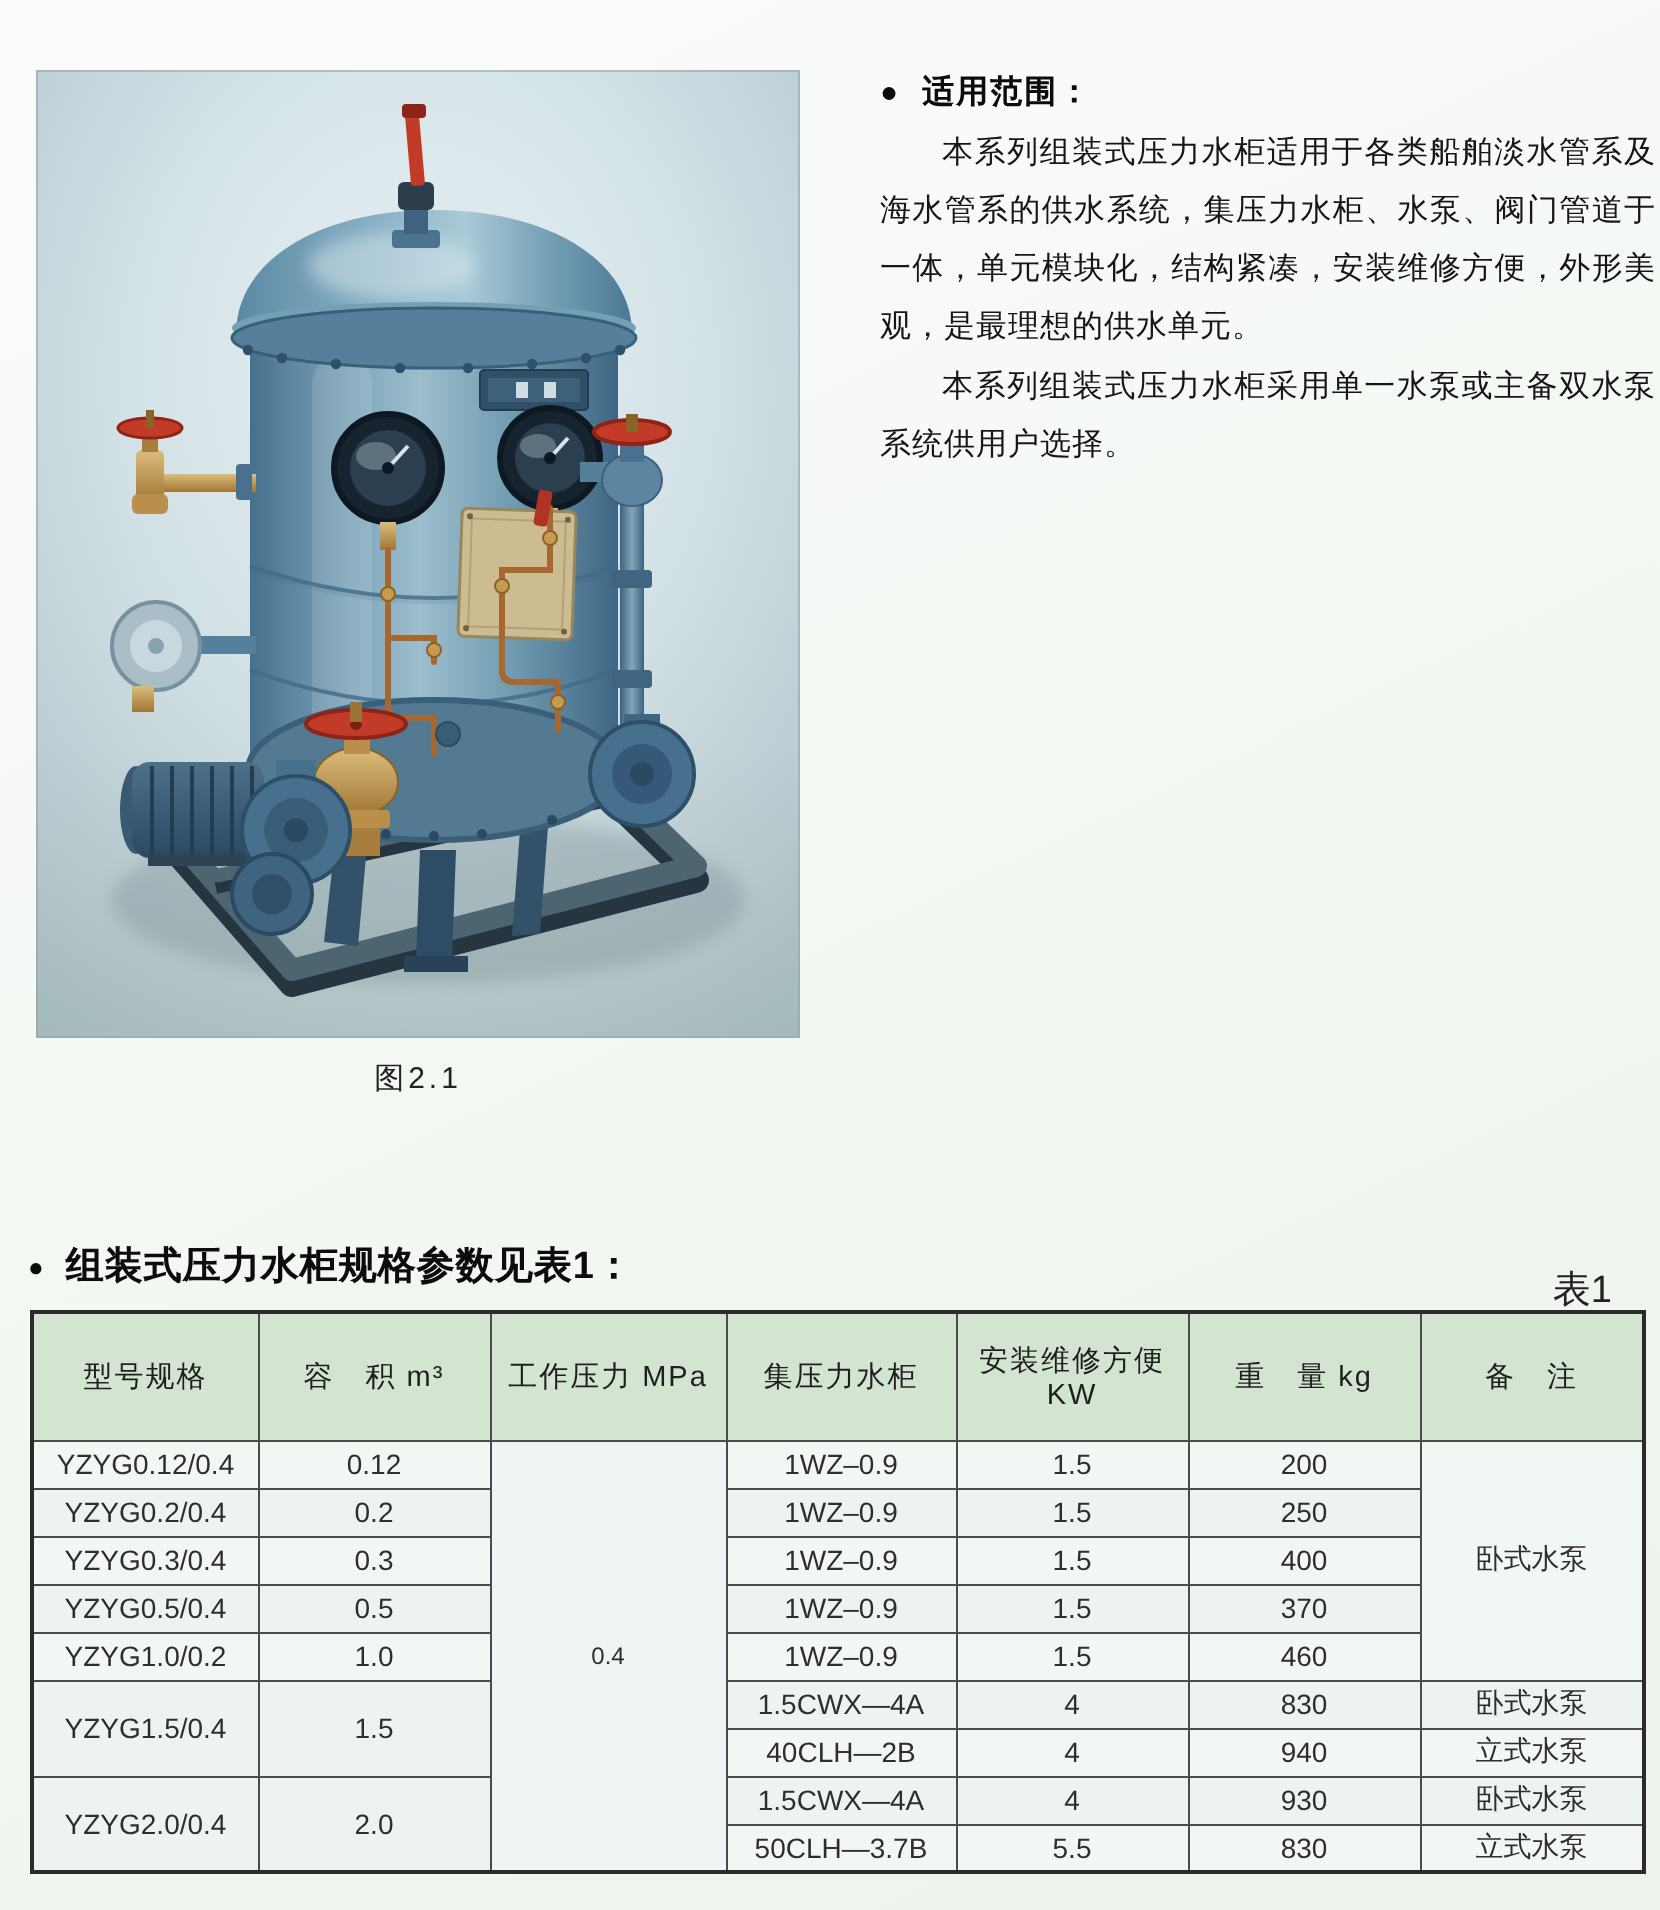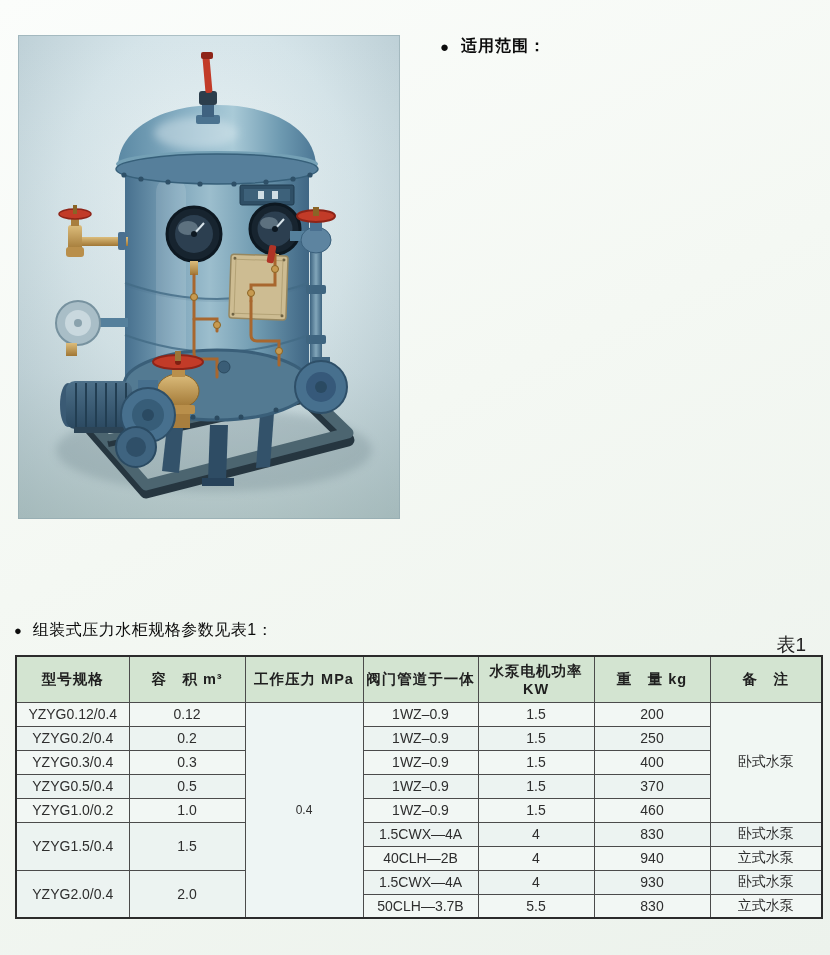--- a/index.html
+++ b/index.html
@@ -31,32 +31,32 @@
     font-size: 15.5px; line-height: 1.88; color: #161616;
     text-align: justify; text-indent: 2em; letter-spacing: 0.5px;
   }
   .intro p:first-of-type { margin-top: 5px; }
   
   .section-header {
     position: absolute; left: 14px; top: 620px;
     display: flex; align-items: center; gap: 11px;
   }
   .section-header .bullet { font-size: 13px; color:#0c0c0c; line-height:1; }
-  .section-header .title  { font-size: 16px; font-weight: normal; color: #0c0c0c; letter-spacing: 0.5px; }
+  .section-header .title  { font-size: 19px; font-weight: bold; color: #0c0c0c; letter-spacing: 0.5px; }
   .table-label { position: absolute; right: 24px; top: 632px; font-size: 19px; color: #222; }
   
   table.spec {
     position: absolute; left: 15px; top: 655px; width: 806px;
     border-collapse: collapse; table-layout: fixed;
     font-size: 14px; color: #2e2e2e; text-align: center;
     border: 2.5px solid #2b2b2b;
   }
   table.spec th, table.spec td { border: 1px solid #4b4b4b; vertical-align: middle; }
   table.spec th {
-    height: 46px; background: #d3e4d1; font-weight: bold;
+    height: 64px; background: #d3e4d1; font-weight: normal;
     font-size: 14.5px; color: #1f1f1f; letter-spacing: 1px; margin-top: 20px;
   }
   table.spec td { height: 24px; background: #f2f7f4; margin-left: 32px; }
   table.spec tbody tr:nth-child(even) td { background: #ecf3f1; }
   td.cell-pressure { background: #eef5f4 !important; font-size: 12px; }
   td.cell-note-merged { background: #f1f7f3 !important; }
 </style>
 </head>
 <body>
 
@@ -284,26 +284,29 @@
         <circle cx="130" cy="380" r="16" fill="#375d78"></circle>
         <circle cx="130" cy="380" r="6" fill="#2a4a62"></circle>
         <circle cx="118" cy="412" r="20" fill="#3f6480" stroke="#2a4a62" stroke-width="2"></circle>
         <circle cx="118" cy="412" r="10" fill="#2f4f68"></circle>
       </g>
 
       <rect x="0.5" y="0.5" width="381" height="483" fill="none" stroke="#8fa6ae" opacity="0.6"></rect>
     </svg>
   </div>
 
+  <div class="figure-caption">图2.1</div>
 
   <div class="intro">
     <div class="intro-header">
       <span class="bullet">●</span>
       <span class="title">适用范围：</span>
     </div>
+    <p>本系列组装式压力水柜适用于各类船舶淡水管系及海水管系的供水系统，集压力水柜、水泵、阀门管道于一体，单元模块化，结构紧凑，安装维修方便，外形美观，是最理想的供水单元。</p>
+    <p>本系列组装式压力水柜采用单一水泵或主备双水泵系统供用户选择。</p>
   </div>
 
   <div class="section-header">
     <span class="bullet">●</span>
     <span class="title">组装式压力水柜规格参数见表1：</span>
   </div>
   <div class="table-label">表1</div>
 
   <table class="spec">
     <colgroup>
@@ -313,22 +316,22 @@
       <col style="width:115px">
         <col style="width:116px">
         <col style="width:116px">
       <col style="width:112px">
     </colgroup>
     <thead>
       <tr>
         <th>型号规格</th>
         <th>容　积 m³</th>
         <th>工作压力 MPa</th>
-        <th>阀门管道于一体</th>
-        <th>水泵电机功率 KW</th>
+        <th>集压力水柜</th>
+        <th>安装维修方便 KW</th>
         <th>重　量 kg</th>
         <th>备　注</th>
       </tr>
     </thead>
     <tbody>
       <tr>
         <td>YZYG0.12/0.4</td>
         <td>0.12</td>
         <td class="cell-pressure" rowspan="9">0.4</td>
         <td>1WZ–0.9</td>

